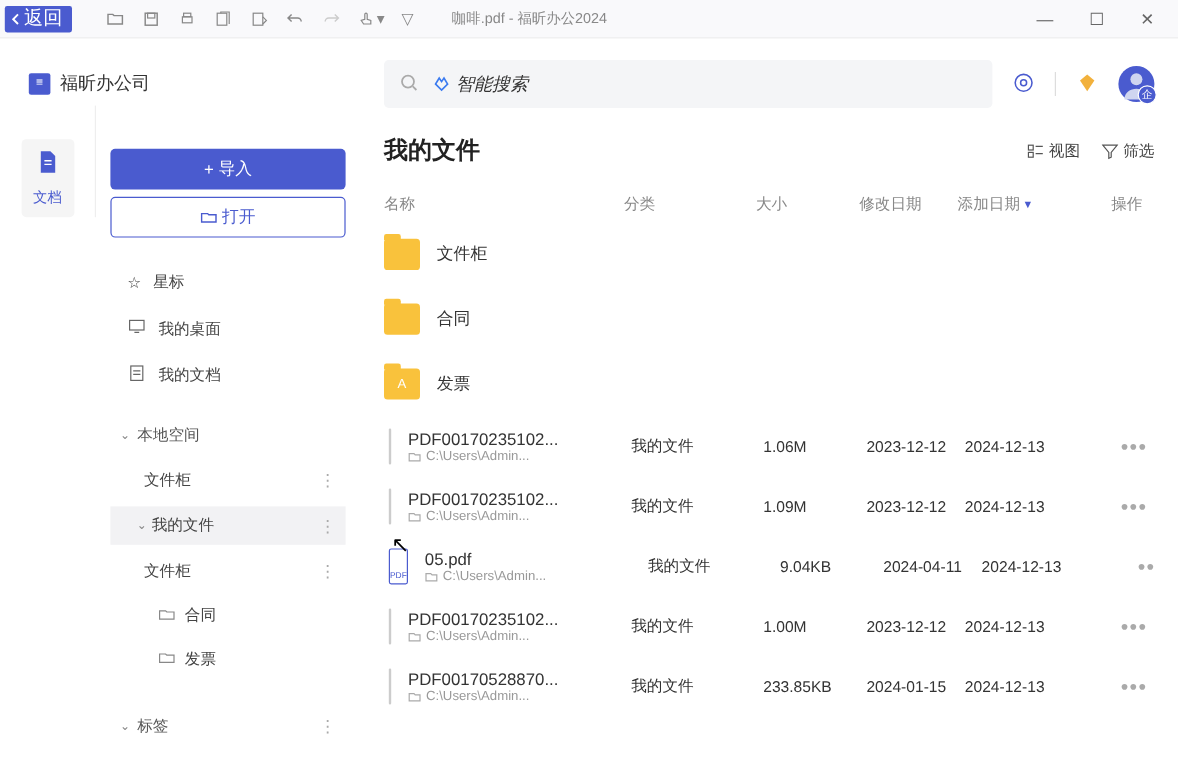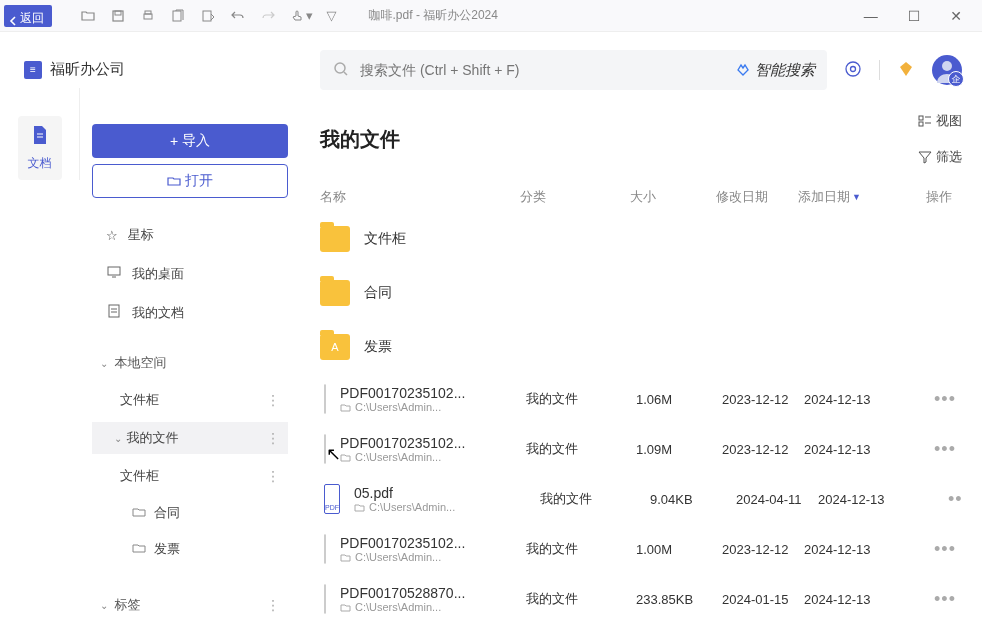--- a/index.html
+++ b/index.html
@@ -1,19 +1,19 @@
 <!DOCTYPE html>
 <html><head>
   <meta charset="utf-8">
   <style>
     * { margin: 0; padding: 0; box-sizing: border-box; font-family: "Microsoft YaHei", -apple-system, sans-serif; }
     body { width: 982px; height: 642px; overflow: hidden; background: #fff; font-size: 13px; color: #333; }
 
     .titlebar { height: 32px; display: flex; align-items: center; background: #f9f9fb; border-bottom: 1px solid #eee; padding: 0 4px; }
-    .back-btn { background: #4a5bcf; color: #fff; height: 22px; padding: 0 8px 0 4px; font-size: 12px; display: flex; align-items: flex-end; border-radius: 2px; cursor: pointer; }
+    .back-btn { background: #4a5bcf; color: #fff; height: 22px; padding: 0 8px 0 4px; font-size: 16px; display: flex; align-items: center; border-radius: 2px; cursor: pointer; }
     .titlebar-icons { display: flex; gap: 14px; margin-left: 28px; align-items: center; }
     .titlebar-icons .ticon { color: #888; cursor: pointer; display: flex; align-items: center; }
     .title-text { margin-left: 32px; color: #888; font-size: 12px; }
     .win-controls { margin-left: auto; display: flex; gap: 30px; padding-right: 16px; }
     .win-controls span { color: #666; cursor: pointer; font-size: 14px; }
 
     .main { display: flex; height: calc(100% - 32px); }
 
     .leftbar { width: 80px; border-right: 1px solid #eee; display: flex; flex-direction: column; align-items: center; padding-top: 28px; gap: 40px; }
     .app-title { display: flex; align-items: center; gap: 8px; position: absolute; top: 60px; left: 24px; }
@@ -46,21 +46,21 @@
     .content { flex: 1; padding: 18px 20px; display: flex; flex-direction: column; overflow: hidden; }
     .search-row { display: flex; align-items: center; gap: 16px; margin-bottom: 22px; }
     .search-box { flex: 1; background: #f4f5f7; border-radius: 4px; height: 40px; display: flex; align-items: center; padding: 0 12px; gap: 10px; }
     .search-box input { border: none; background: none; outline: none; font-size: 14px; color: #888; flex: 1; }
     .search-smart { display: flex; align-items: center; gap: 4px; font-size: 15px; cursor: pointer; font-style: italic; }
     .top-icon { cursor: pointer; }
     .divider-v { width: 1px; height: 20px; background: #ddd; }
 
     .content-header { display: flex; align-items: center; justify-content: space-between; margin-bottom: 16px; }
     .page-title { font-size: 20px; font-weight: 600; color: #222; }
-    .header-actions { display: flex; gap: 18px; align-items: center; font-size: 13px; color: #444; flex-direction: column; }
+    .header-actions { display: flex; gap: 18px; align-items: center; font-size: 13px; color: #444; }
     .header-actions .action { display: flex; align-items: center; gap: 4px; cursor: pointer; }
 
     .table-header { display: flex; align-items: center; color: #888; font-size: 13px; padding: 6px 0; }
     .col-name { flex: 0 0 200px; }
     .col-cat { flex: 0 0 110px; }
     .col-size { flex: 0 0 86px; }
     .col-mod { flex: 0 0 82px; }
     .col-add { flex: 0 0 88px; display: flex; align-items: center; gap: 2px; }
     .col-op { flex: 0 0 42px; text-align: center; margin-left: 32px; }
     .sort-arrow { color: #4a5bcf; font-size: 9px; }
@@ -228,21 +228,20 @@
     </div>
   </div>
 
   <div class="content">
     <div class="search-row">
       <div class="search-box">
         <span><svg width="18" height="18" viewBox="0 0 18 18">
               <circle cx="8" cy="8" r="5" fill="none" stroke="#aaa" stroke-width="1.5"></circle>
               <path d="M12 12l3 3" stroke="#aaa" stroke-width="1.5"></path>
             </svg></span>
-        <input placeholder="搜索文件 (Ctrl + Shift + F)" style="">
         <span class="search-smart">
           <svg width="16" height="16" viewBox="0 0 16 16">
               <path d="M3 8l3-5 2 3 2-3 3 5-5 5z" fill="none" stroke="#3b7bf0" stroke-width="1.4"></path>
             </svg>
           <span>智能搜索</span>
         </span>
       </div>
       <span class="top-icon"><svg width="20" height="20" viewBox="0 0 20 20">
             <circle cx="10" cy="10" r="7" fill="none" stroke="#4a5bcf" stroke-width="1.3"></circle>
             <circle cx="10" cy="10" r="2.5" fill="none" stroke="#4a5bcf" stroke-width="1.3"></circle>

